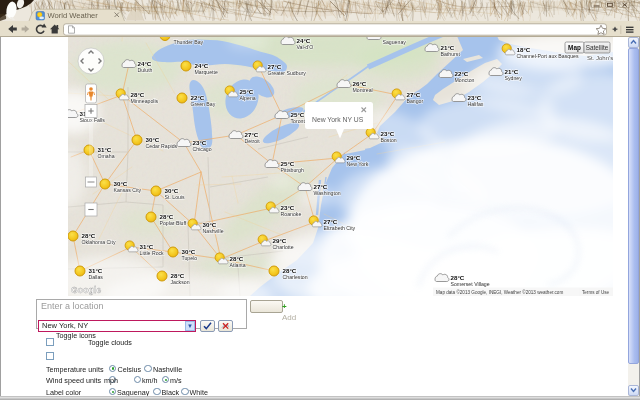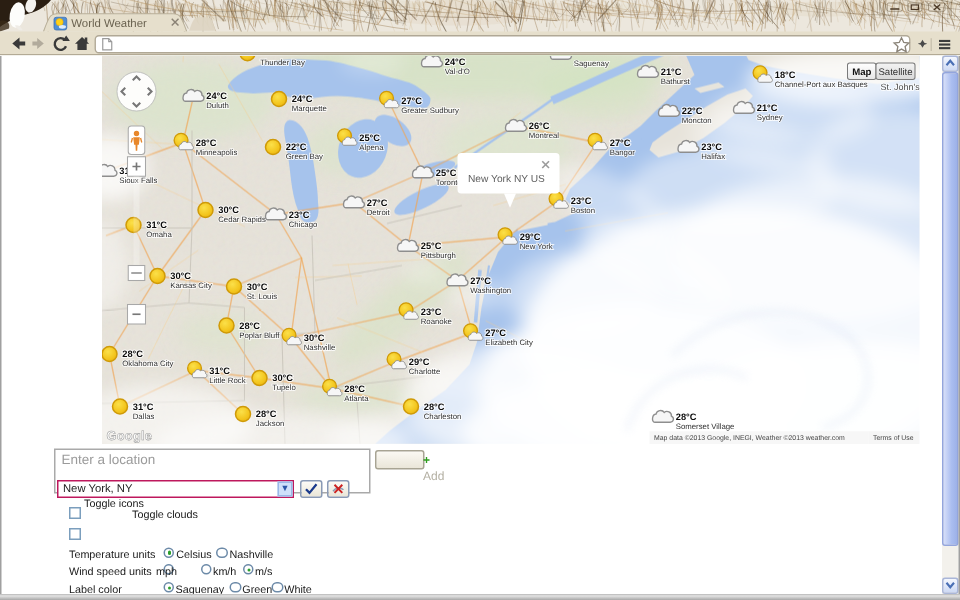--- a/index.html
+++ b/index.html
@@ -1145,19 +1145,19 @@
 <div class="radio" style="left:108.75px;top:375.75px;"></div>
 <div class="ctl" style="left:104px;top:375.5px;">mph</div>
 <div class="radio" style="left:133.75px;top:375.75px;"></div>
 <div class="ctl" style="left:142px;top:375.5px;">km/h</div>
 <div class="radio on" style="left:161.75px;top:375.75px;"></div>
 <div class="ctl" style="left:170px;top:375.5px;">m/s</div>
 <div class="ctl" style="left:46px;top:387.5px;">Label color</div>
 <div class="radio on" style="left:108.75px;top:387.75px;"></div>
 <div class="ctl" style="left:117px;top:387.5px;">Saguenay</div>
 <div class="radio" style="left:153.25px;top:387.75px;"></div>
-<div class="ctl" style="left:161.5px;top:387.5px;">Green</div>
+<div class="ctl" style="left:161.5px;top:387.5px;">Black</div>
 <div class="radio" style="left:181.25px;top:387.75px;"></div>
 <div class="ctl" style="left:189.5px;top:387.5px;">White</div>
 
 <div id="lbord" class="abs"></div>
 <div id="rbord" class="abs"></div>
 <div id="botbar" class="abs"></div>
 
 </body></html>

